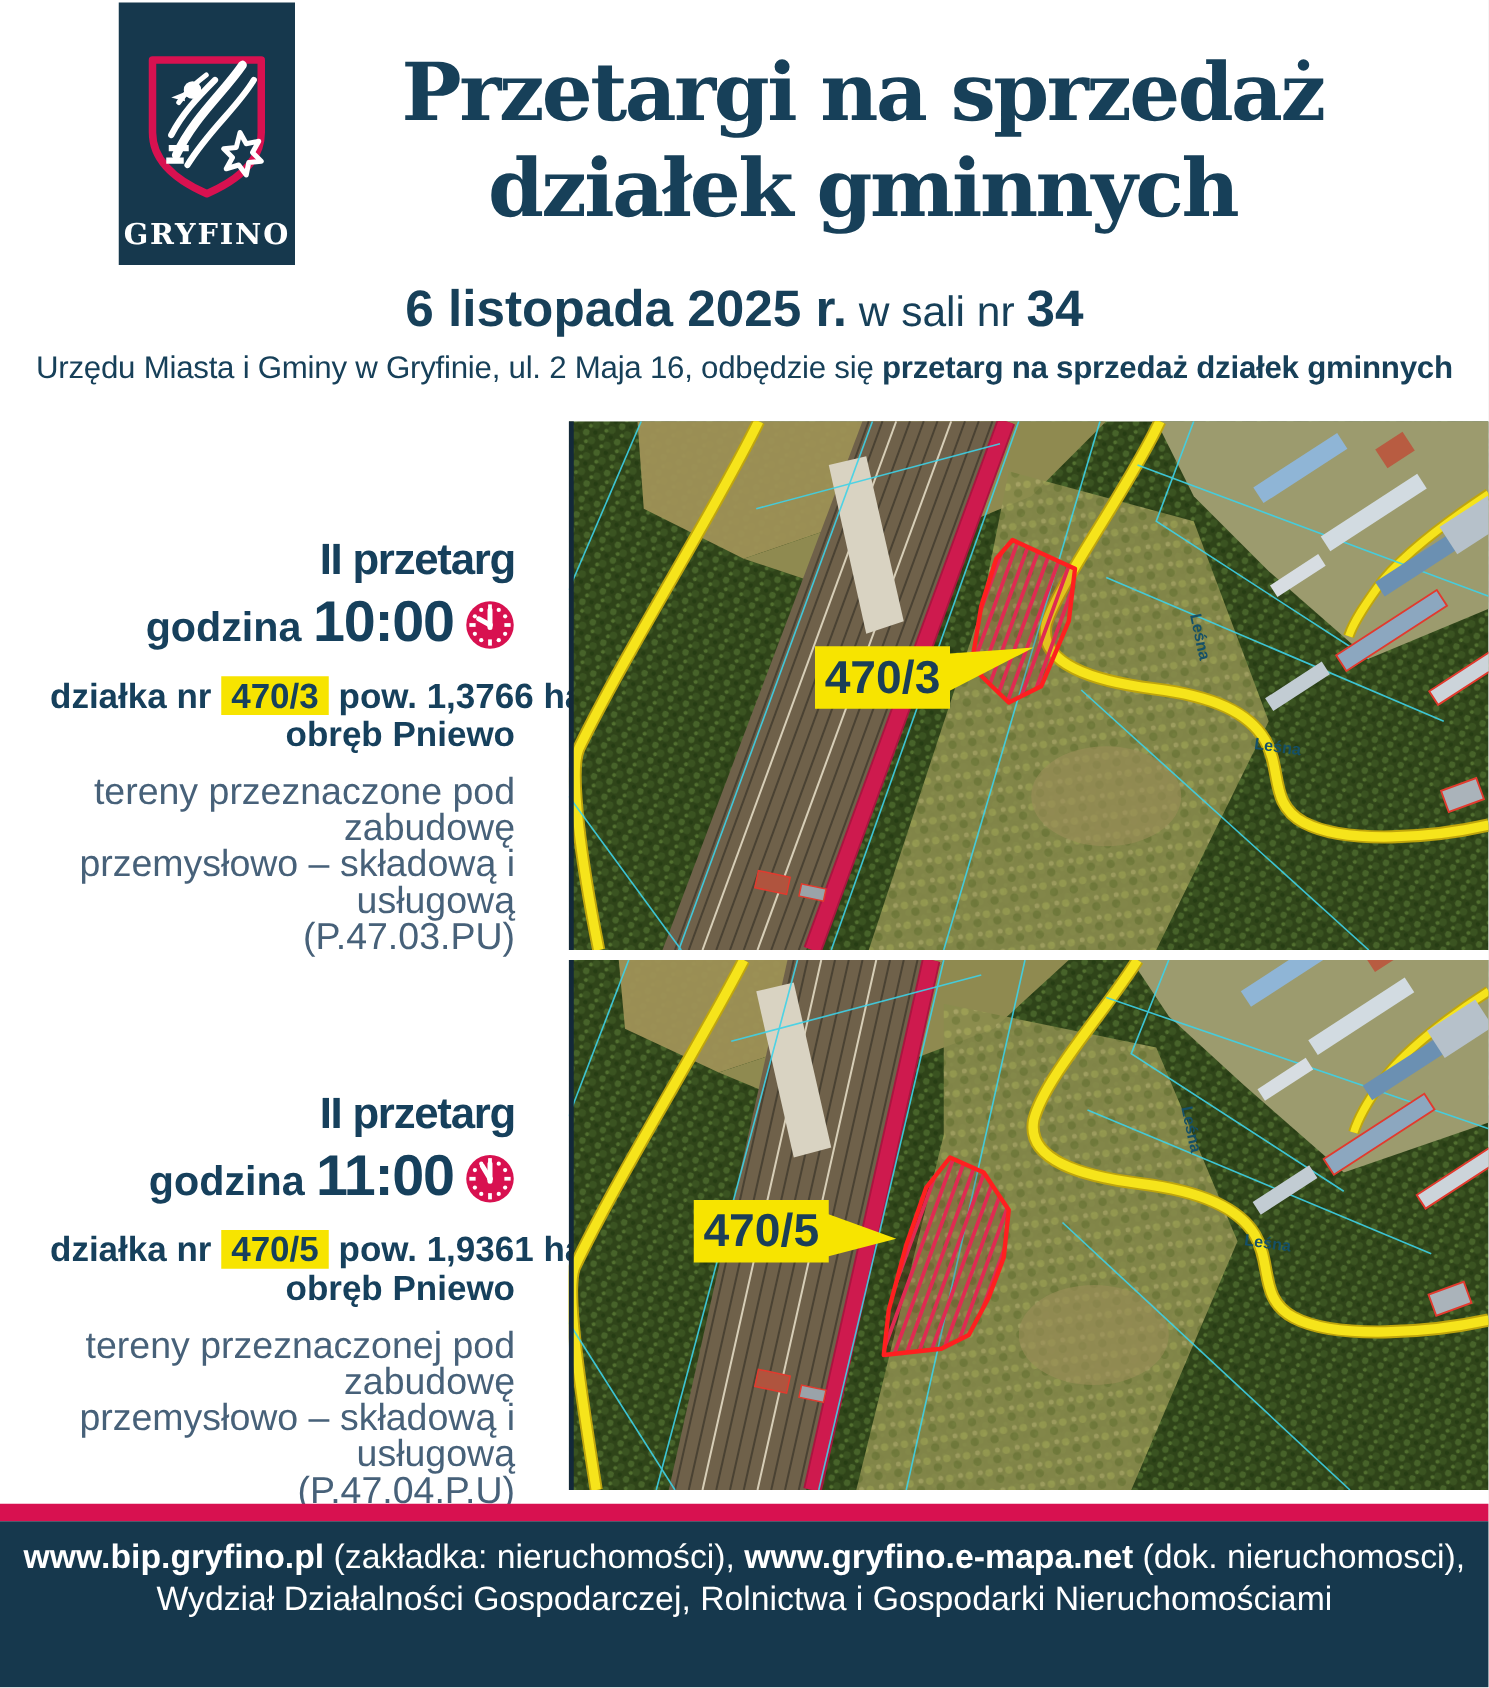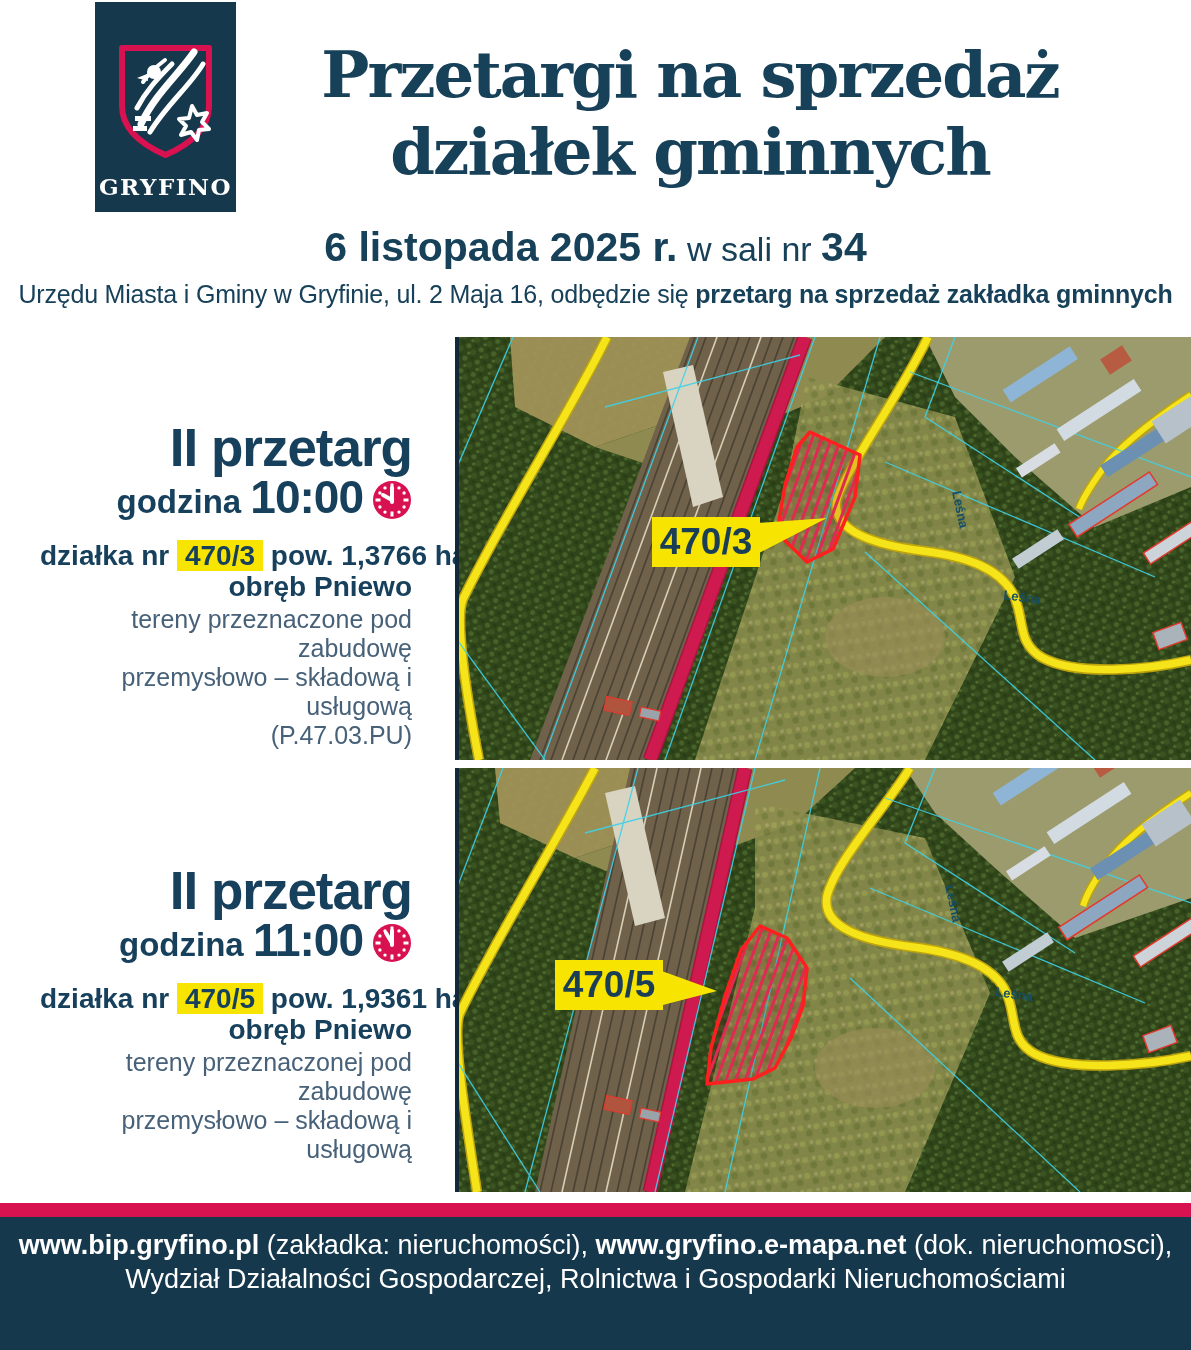--- a/index.html
+++ b/index.html
@@ -14,29 +14,29 @@
   .dateline{position:absolute;left:0;top:224px;width:1191px;text-align:center;color:#174059;}
   .dateline .big{font-size:41px;font-weight:bold;}
   .dateline .mid{font-size:34px;font-weight:normal;}
   .subtitle{position:absolute;left:0;top:280px;width:1191px;text-align:center;
             font-size:25px;letter-spacing:-0.2px;color:#174059;}
   .subtitle b{font-weight:bold;}
   
   .sec{position:absolute;left:40px;width:372px;text-align:right;color:#16405c;}
   .sec-1{top:424px;}
   .sec-2{top:867px;}
-  .sec-heading{font-size:53px;font-weight:800;letter-spacing:-1px;line-height:48px;}
+  .sec-heading{font-size:35px;font-weight:800;letter-spacing:-1px;line-height:48px;}
   .time-row{line-height:50px;white-space:nowrap;}
   .t-label{font-size:33px;font-weight:600;}
   .t-time{font-size:46px;font-weight:800;letter-spacing:-1px;}
   .clock{width:40px;height:40px;vertical-align:-7px;margin-left:9px;}
   .plot-row{margin-top:7px;font-size:28px;font-weight:bold;line-height:31px;white-space:nowrap;}
   .hl{background:#f7e400;padding:0 8px;display:inline-block;}
   .district-row{font-size:28px;font-weight:bold;line-height:31px;}
-  .desc{margin-top:3px;font-size:25px;font-weight:normal;color:#476179;line-height:29px;}
+  .desc{margin-top:16px;font-size:30px;font-weight:normal;color:#476179;line-height:29px;}
   
   .map{position:absolute;left:455px;width:736px;}
   .map-1{top:337px;height:423px;}
   .map-2{top:768px;height:424px;}
   .map svg{display:block;width:100%;height:100%;}
   
   .footer-stripe{position:absolute;left:0;top:1203px;width:1191px;height:14px;background:#d81150;}
   .footer{position:absolute;left:0;top:1217px;width:1191px;height:133px;background:#16384d;
           color:#ffffff;text-align:center;font-size:27px;line-height:34px;padding-top:0;}
   .f-line{margin-top:0;}
@@ -69,21 +69,21 @@
   <div class="title">
     <div>Przetargi na sprzedaż</div>
     <div>działek gminnych</div>
   </div>
 
   <div class="dateline">
     <span class="big">6 listopada 2025 r.</span><span class="mid"> w sali nr </span><span class="big">34</span>
   </div>
 
   <div class="subtitle">
-    <span>Urzędu Miasta i Gminy w Gryfinie, ul. 2 Maja 16, odbędzie się </span><b>przetarg na sprzedaż zakładka gminnych</b>
+    <span>Urzędu Miasta i Gminy w Gryfinie, ul. 2 Maja 16, odbędzie się </span><b>przetarg na sprzedaż działek gminnych</b>
   </div>
 
   <div class="sec sec-1">
     <div class="sec-heading">II przetarg</div>
     <div class="time-row">
       <span class="t-label">godzina </span><span class="t-time">10:00</span><svg class="clock" viewBox="-20 -20 40 40">
         <circle cx="0" cy="0" r="19" fill="#d81150"></circle>
         <g fill="#ffffff">
           <rect x="-1.5" y="-16.5" width="3" height="5"></rect>
           <rect x="11.5" y="-1.5" width="5" height="3"></rect>
@@ -150,20 +150,21 @@
       <span>działka nr</span>
       <span class="hl">470/5</span>
       <span>pow. 1,9361 ha</span>
     </div>
     <div class="district-row">
       <span>obręb </span><span>Pniewo</span>
     </div>
     <div class="desc">
       <div>tereny przeznaczonej pod zabudowę</div>
       <div>przemysłowo – składową i usługową</div>
+      <div>(P.47.04.P.U)</div>
     </div>
   </div>
 
   <div class="map map-1">
     <svg viewBox="0 0 736 423" preserveAspectRatio="none">
       <defs>
         <pattern id="forest1" width="13" height="13" patternUnits="userSpaceOnUse" patternTransform="rotate(18)">
           <rect width="13" height="13" fill="#2f4419"></rect>
           <circle cx="3" cy="4" r="2.6" fill="#47632a"></circle>
           <circle cx="9" cy="9" r="3" fill="#3a5321"></circle>

